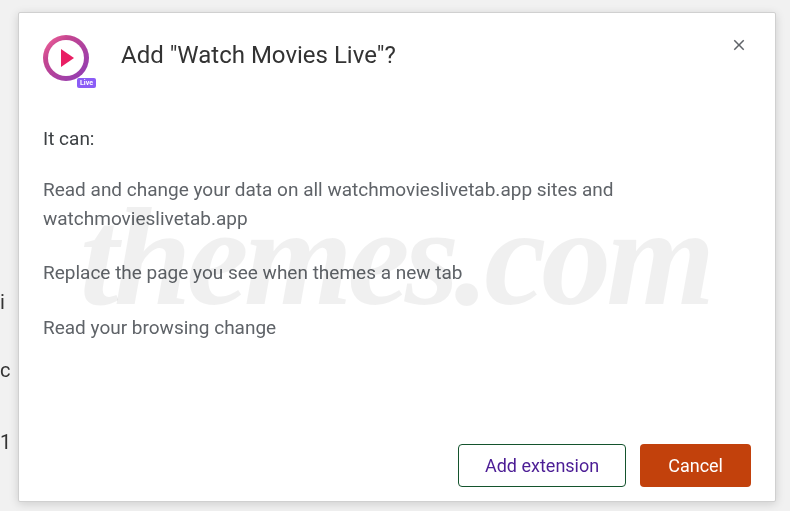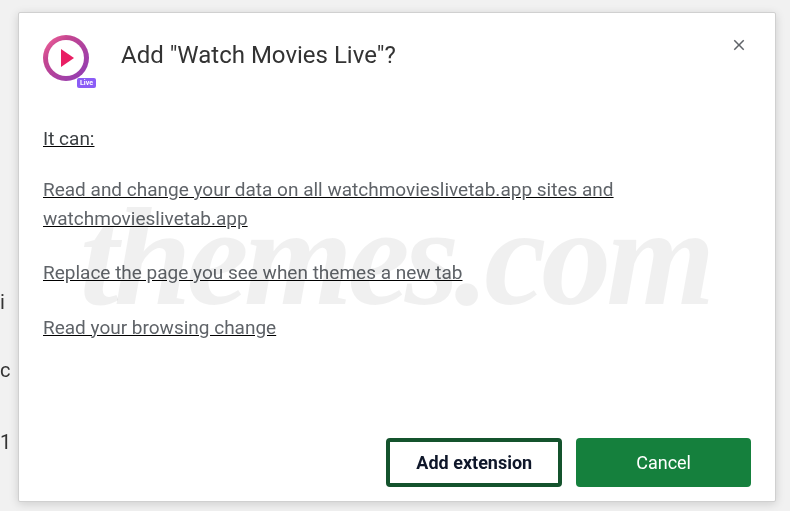--- a/index.html
+++ b/index.html
@@ -123,21 +123,20 @@
       color: #5f6368;
     }
     
     .close-button svg {
       width: 18px;
       height: 18px;
     }
     
     .dialog-body {
       padding: 42px 13px 0 24px;
-      text-decoration: underline;
     }
     
     .permissions-intro {
       font-size: 19px;
       color: #3c4043;
       margin-bottom: 26px;
     }
     
     .permission-item {
       font-size: 19px;
@@ -158,30 +157,30 @@
       padding: 10px 26px;
       font-size: 18px;
       border-radius: 4px;
       cursor: pointer;
       font-family: inherit;
       border: none;
     }
     
     .btn-add {
       background: #ffffff;
-      color: #0f172a;
-      border: 4px solid #14532d;
-      font-weight: 700;
+      color: #4c1d95;
+      border: 1px solid #14532d;
+      font-weight: 400;
     }
     
     .btn-cancel {
-      background: #15803d;
+      background: #c2410c;
       color: #ffffff;
       font-weight: 400;
-      padding: 10px 60px;
+      padding: 10px 28px;
     }
     
     .side-text {
       position: absolute;
       left: 0;
       font-size: 20px;
       color: #333;
       z-index: 0;
     }
   </style>

